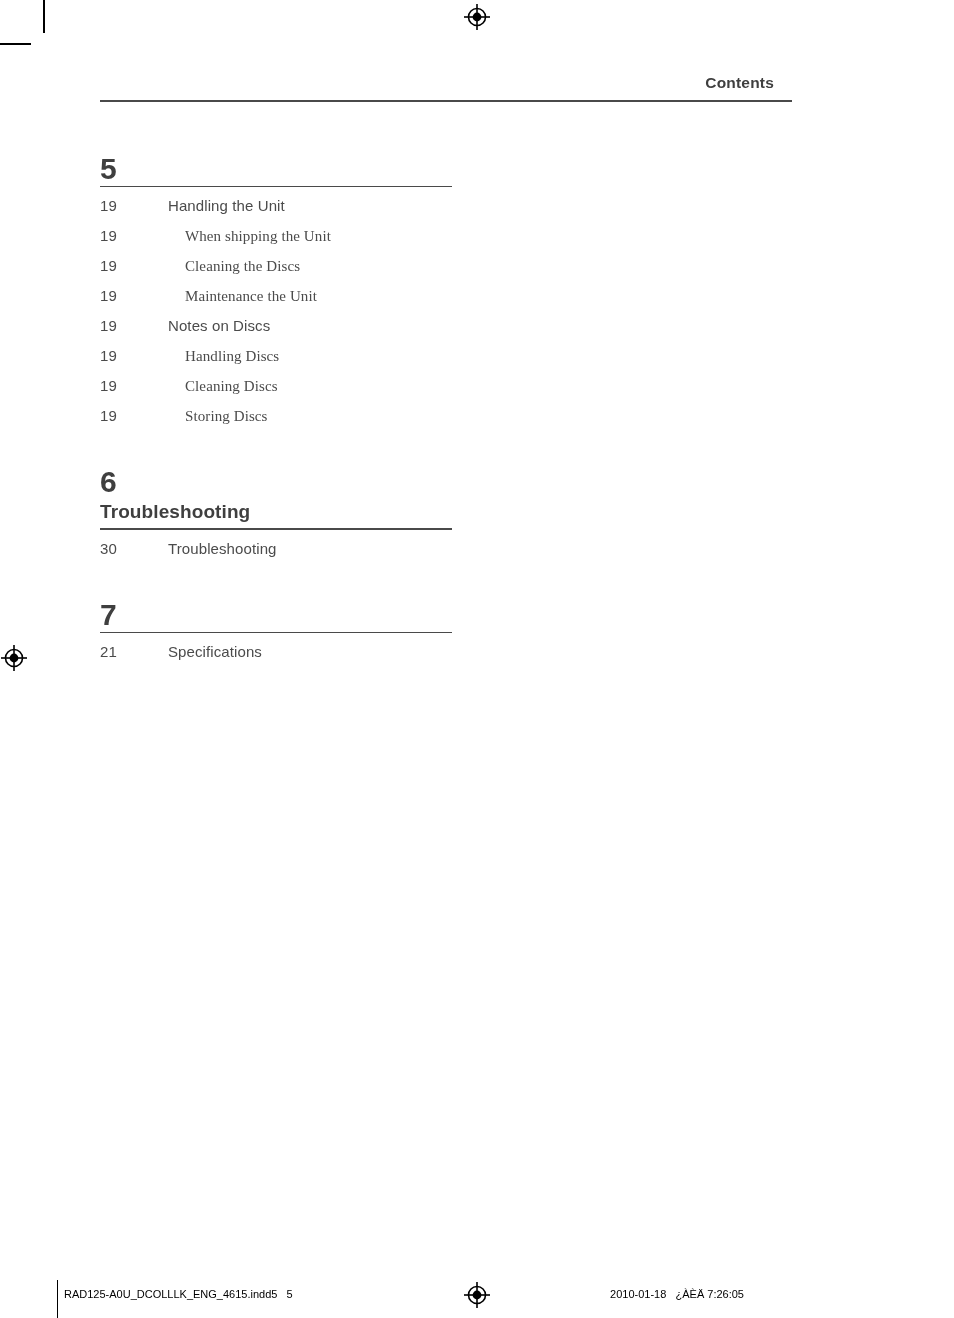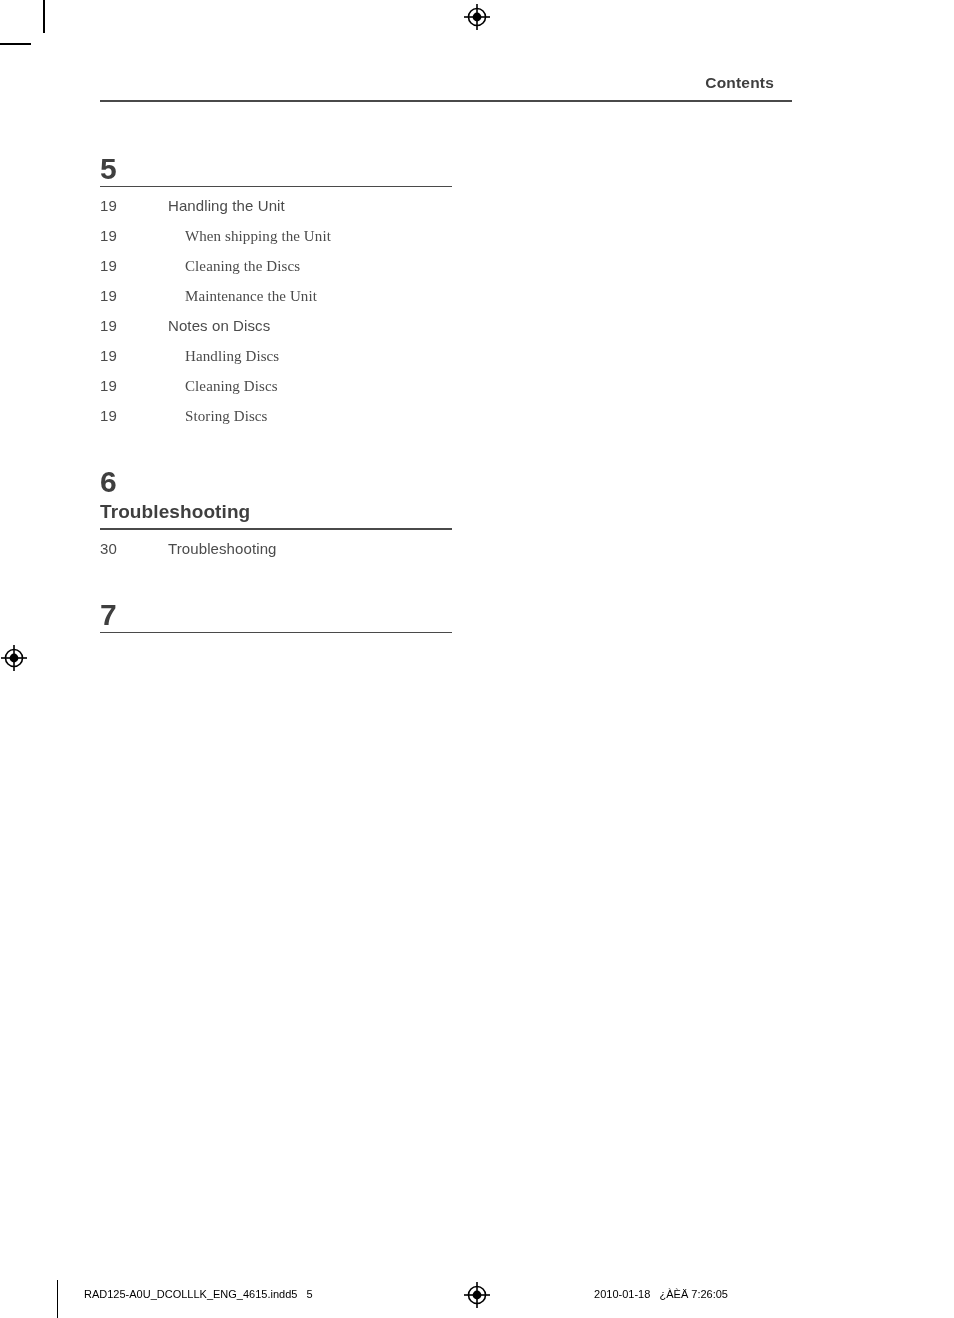--- a/index.html
+++ b/index.html
@@ -165,22 +165,22 @@
     height: 1px;
   }
   .footer-text {
     position: absolute;
     font-family: "Liberation Sans", sans-serif;
     font-size: 11px;
     color: #000000;
     white-space: pre;
     top: 1288px;
   }
-  .footer-left { left: 84px; }
-  .footer-right { right: 64px; text-align: center; }
+  .footer-left { left: 64px; }
+  .footer-right { right: 48px; text-align: center; }
 </style>
 </head>
 <body>
 
 <div id="page">
 
   <div class="crop-line" style="left:43px; top:0; width:2px; height:33px;"></div>
   <div class="crop-line" style="left:0; top:43px; width:31px; height:2px;"></div>
 
   <div class="crop-line" style="left:910px; top:0; width:2px; height:33px;"></div>
@@ -261,20 +261,24 @@
         <div class="section-title">Troubleshooting</div>
         <div class="section-rule"></div>
         <div class="toc-entry">
           <span class="entry-page">30</span>
           <span class="entry-title">Troubleshooting</span>
         </div>
       </div>
       <div class="toc-section">
         <div class="section-number">7</div>
         <div class="section-rule"></div>
+        <div class="toc-entry">
+          <span class="entry-page">21</span>
+          <span class="entry-title">Specifications</span>
+        </div>
       </div>
     </div>
 
   <div class="tabs" style="position: absolute; height: 820px;">
       <div class="tab" style="position: absolute; top: 0px; height: 110px;">
         <span class="tab-number">1</span>
       </div>
       <div class="tab" style="position: absolute; top: 118px; height: 108px;">
         <span class="tab-number">2</span>
       </div>

